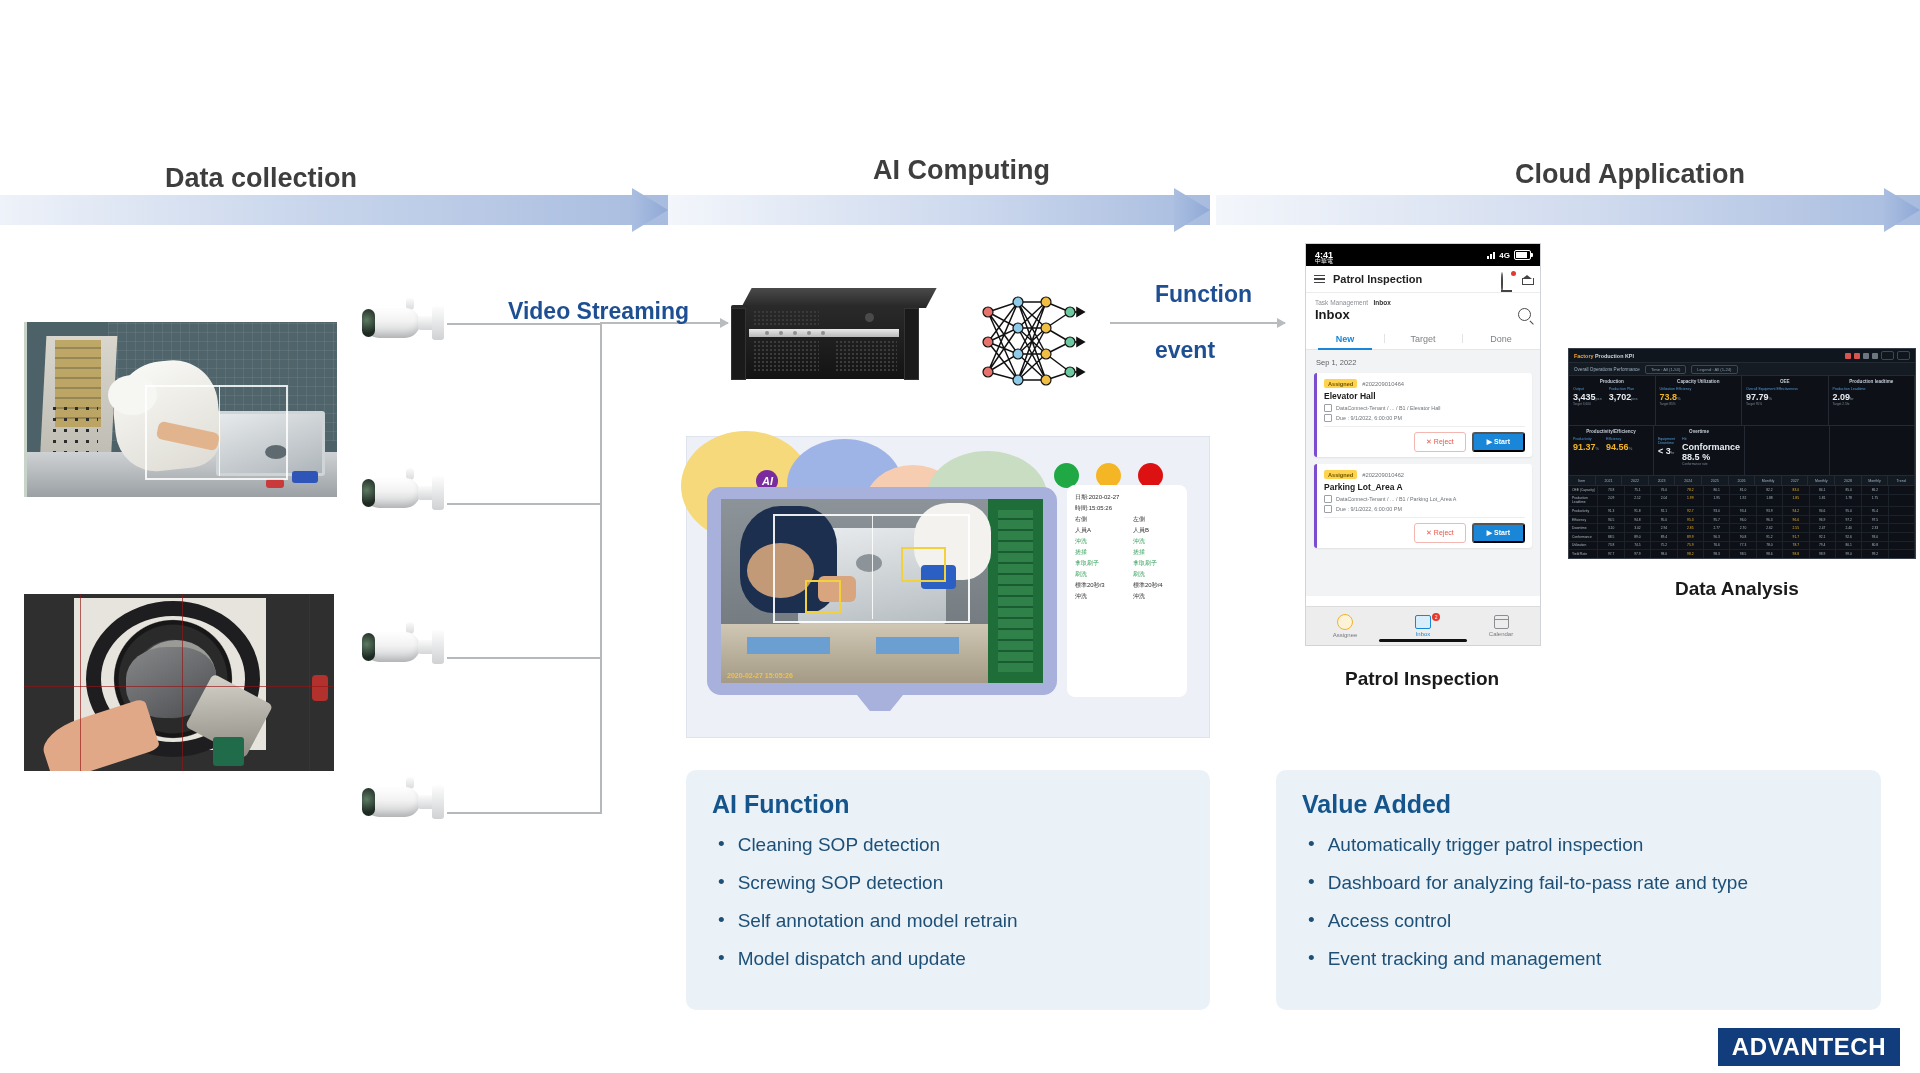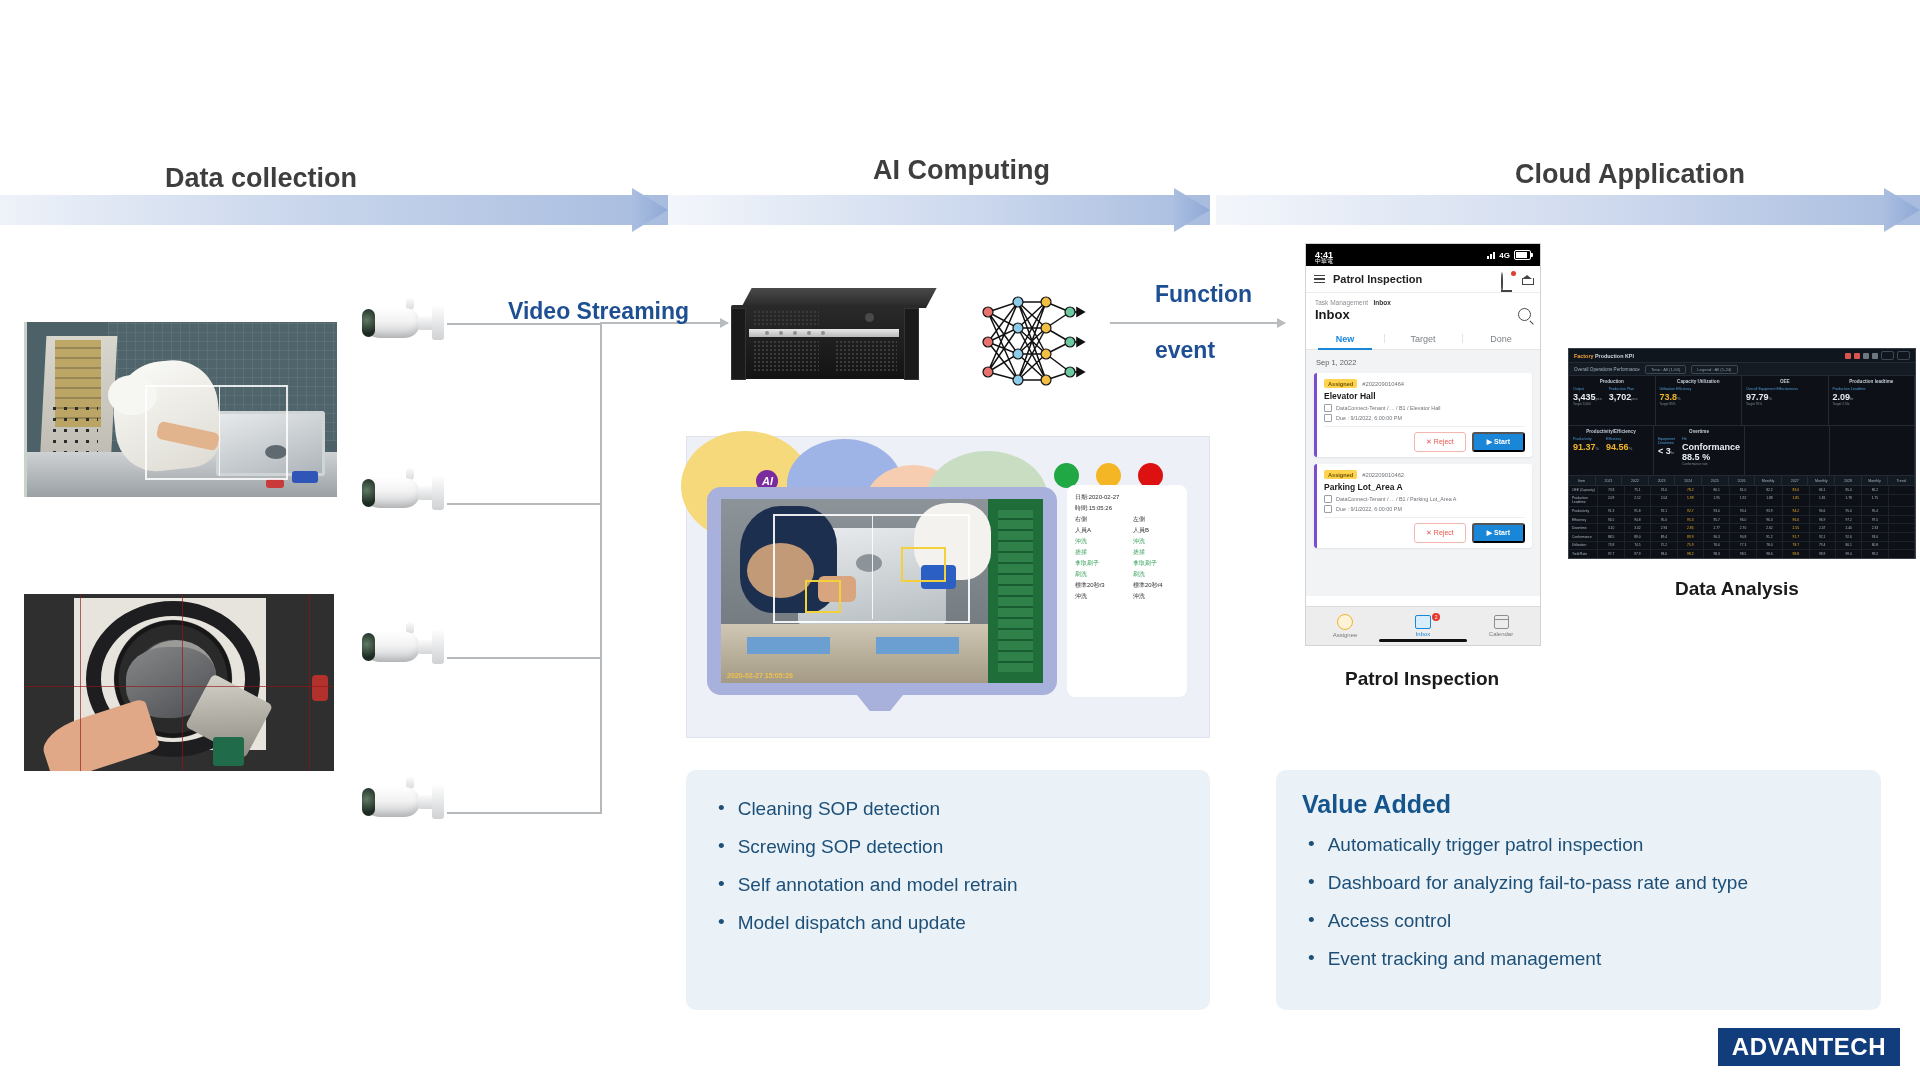--- a/index.html
+++ b/index.html
@@ -913,20 +913,21 @@
             <div class="am"></div>
           </div>
         </div>
     </div>
   </div>
 
   <div class="caption" id="cap-patrol">Patrol Inspection</div>
   <div class="caption" id="cap-data">Data Analysis</div>
 
   <div class="infobox" id="box-ai">
+    <h3>AI Function</h3>
     <ul id="ai-list">
         <li>
           <span class="bu">•</span>
           <span>Cleaning SOP detection</span>
         </li>
         <li>
           <span class="bu">•</span>
           <span>Screwing SOP detection</span>
         </li>
         <li>

